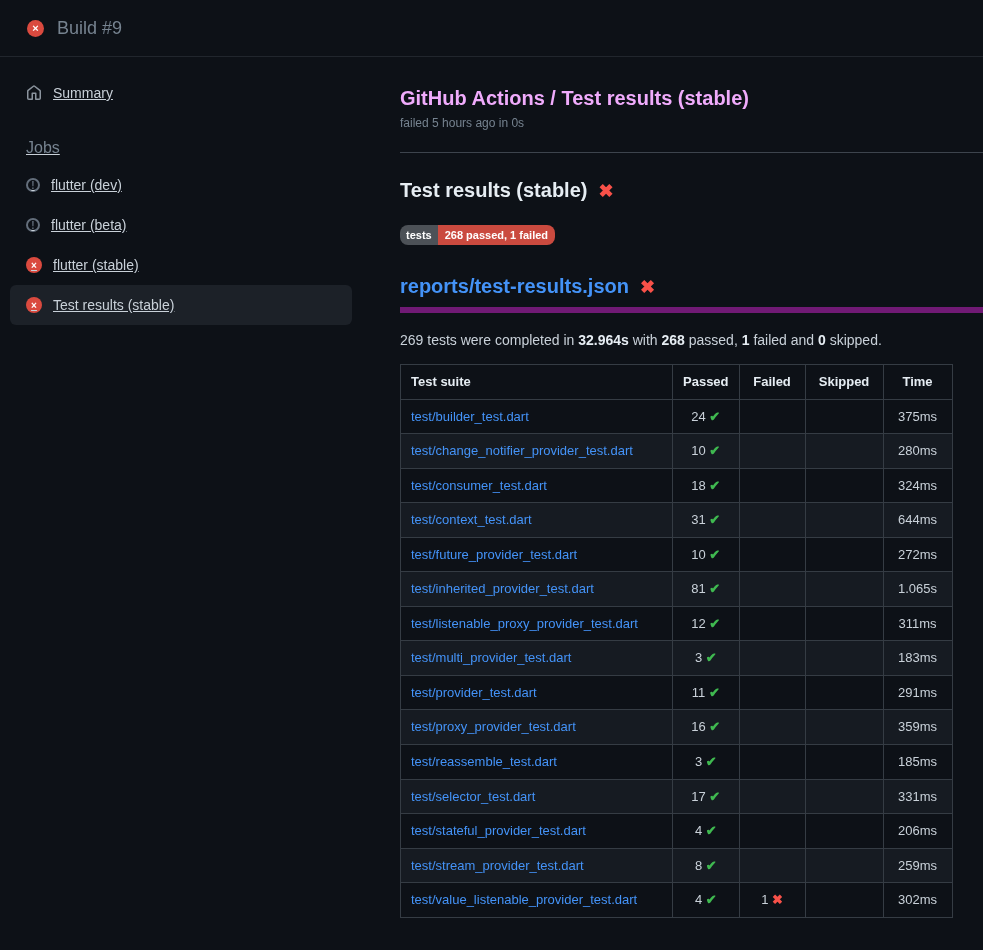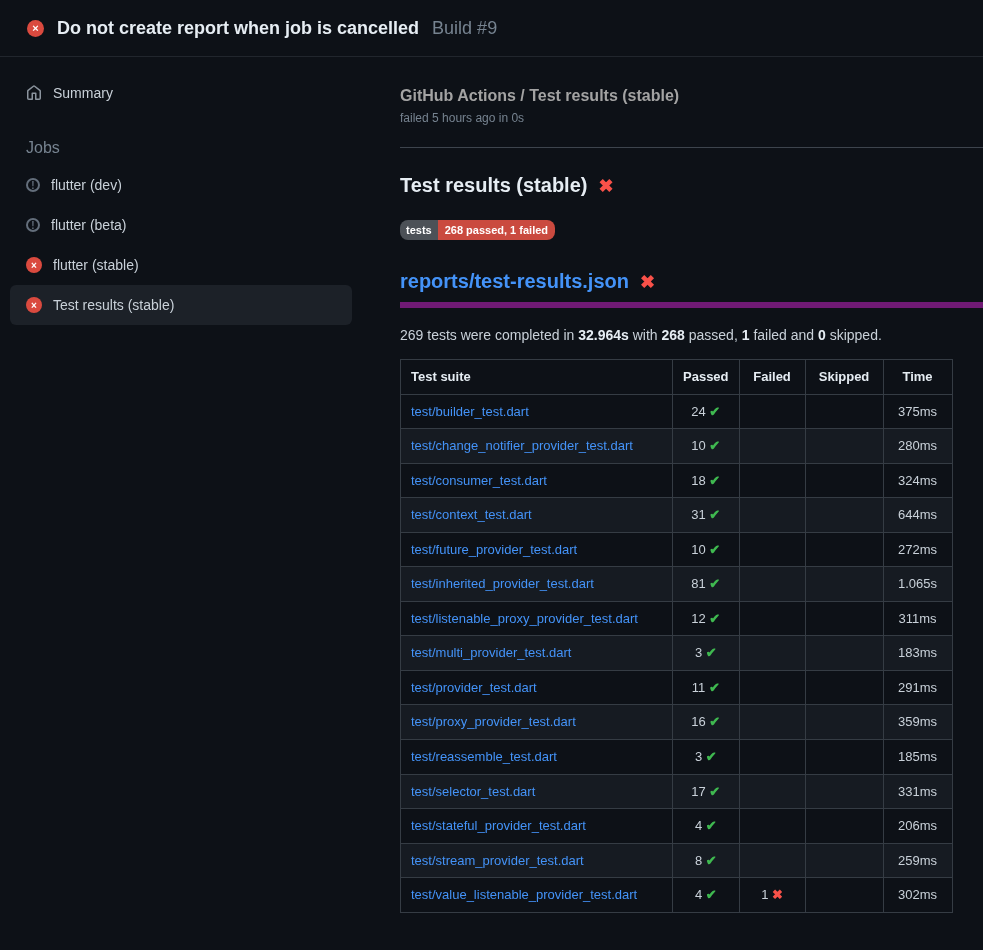--- a/index.html
+++ b/index.html
@@ -32,35 +32,35 @@
   .x-circle.sm { width: 16px; height: 16px; font-size: 10px; }
   .warn-circle {
     width: 14px; height: 14px; border: 2px solid #636e7b; border-radius: 50%;
     color: #636e7b; font-size: 10px; font-weight: bold;
     display: inline-flex; align-items: center; justify-content: center; flex: none;
   }
   .x-mark { color: var(--failed-red, #f85149); font-size: 18px; font-weight: bold; line-height: 1; }
 
   
   .layout { display: flex; align-items: flex-start; }
-  .sidebar { width: 376px; flex: none; padding: 16px 24px 16px 10px; }
+  .sidebar { width: 376px; flex: none; padding: 16px 24px 16px 10px; text-decoration: underline; }
   .main { flex: 1; min-width: 0; padding: 30px 0 0 24px; }
 
   
   .side-item {
     display: flex; align-items: center; gap: 11px;
     height: 40px; padding: 0 16px; border-radius: 6px;
     color: #c9d1d9; cursor: pointer; font-size: 14px;
   }
   .side-item.selected { background: #1c2128; }
   .jobs-label { color: #768390; font-size: 16px; padding: 0 16px; margin: 26px 0 8px 0; }
   .home-icon { flex: none; }
 
   
-  .breadcrumb { font-weight: bold; color: #a3a3a3; font-size: 16px; }
+  .breadcrumb { font-weight: bold; color: #f0abfc; font-size: 20px; }
   .meta { color: #768390; font-size: 12px; margin-top: 6px; }
   .divider { border: none; border-top: 1px solid #3d444d; margin: 22px 0 0 0; }
   h2 { margin: 0; }
   .section-title {
     display: flex; align-items: center; gap: 11px;
     font-size: 20px; font-weight: bold; color: #e6edf3; margin-top: 26px;
   }
   .badge-row { margin-top: 23px; }
   .badge { display: inline-flex; font-size: 11px; font-weight: bold; border-radius: 8px; overflow: hidden; text-align: right; }
   .badge .badge-label { background: var(--badge-label-bg, #4c5157); color: #fff; padding: 4px 6px; }
@@ -83,21 +83,20 @@
   .results td.num { text-align: center; }
   .suite-link { color: var(--link-blue, #4493f8); }
   .check-mark { color: var(--passed-green, #3fb950); font-weight: bold; }
   .fail-mark { color: var(--failed-red, #f85149); font-weight: bold; }
 </style>
 </head>
 <body>
 
 <header class="app-header">
   <span class="x-circle lg">×</span>
-  <span class="title">Do not create report when job is cancelled</span>
   <span class="build">Build #9</span>
 </header>
 
 <div class="layout">
 
   <aside class="sidebar">
     <div class="side-item">
       <svg class="home-icon" width="16" height="16" viewBox="0 0 16 16" fill="#8b949e" aria-hidden="true">
         <path d="M6.906.664a1.749 1.749 0 0 1 2.187 0l5.25 4.2c.415.332.657.835.657 1.367v7.019A1.75 1.75 0 0 1 13.25 15h-3.5a.75.75 0 0 1-.75-.75V9H7v5.25a.75.75 0 0 1-.75.75h-3.5A1.75 1.75 0 0 1 1 13.25V6.23c0-.531.242-1.034.657-1.366l5.25-4.2Zm1.25 1.171a.25.25 0 0 0-.312 0l-5.25 4.2a.25.25 0 0 0-.094.196v7.019c0 .138.112.25.25.25H5.5V8.25a.75.75 0 0 1 .75-.75h3.5a.75.75 0 0 1 .75.75v5.25h2.75a.25.25 0 0 0 .25-.25V6.23a.25.25 0 0 0-.094-.195Z"></path>
       </svg>

